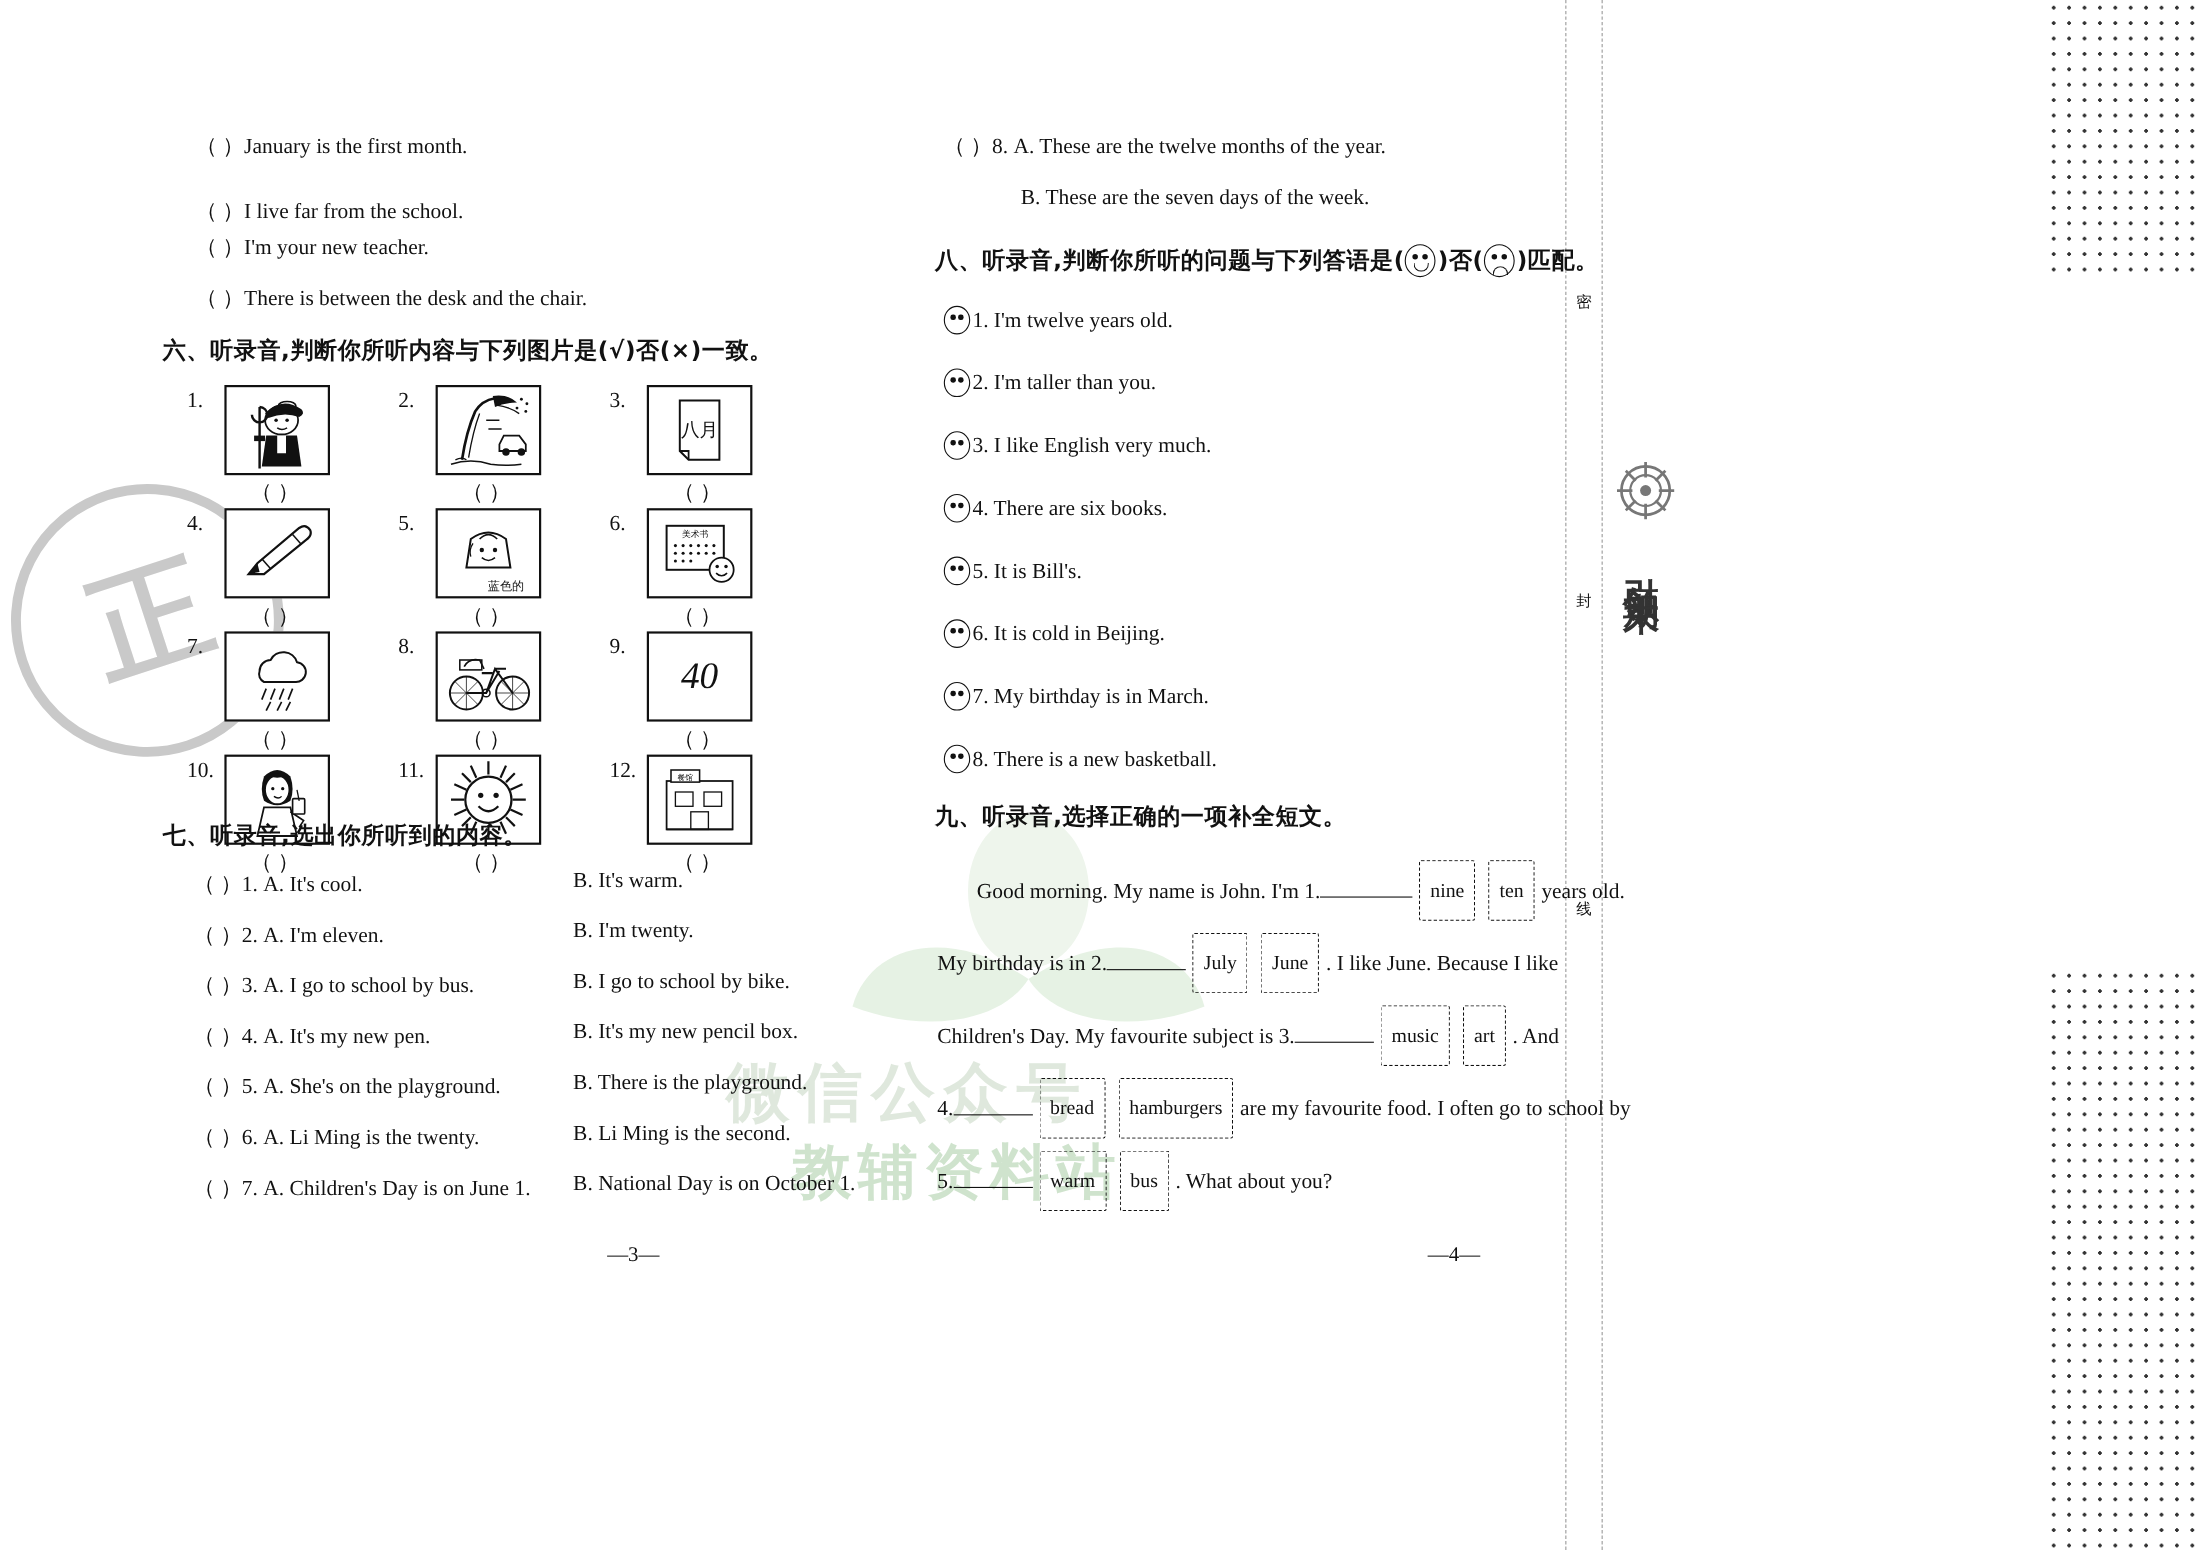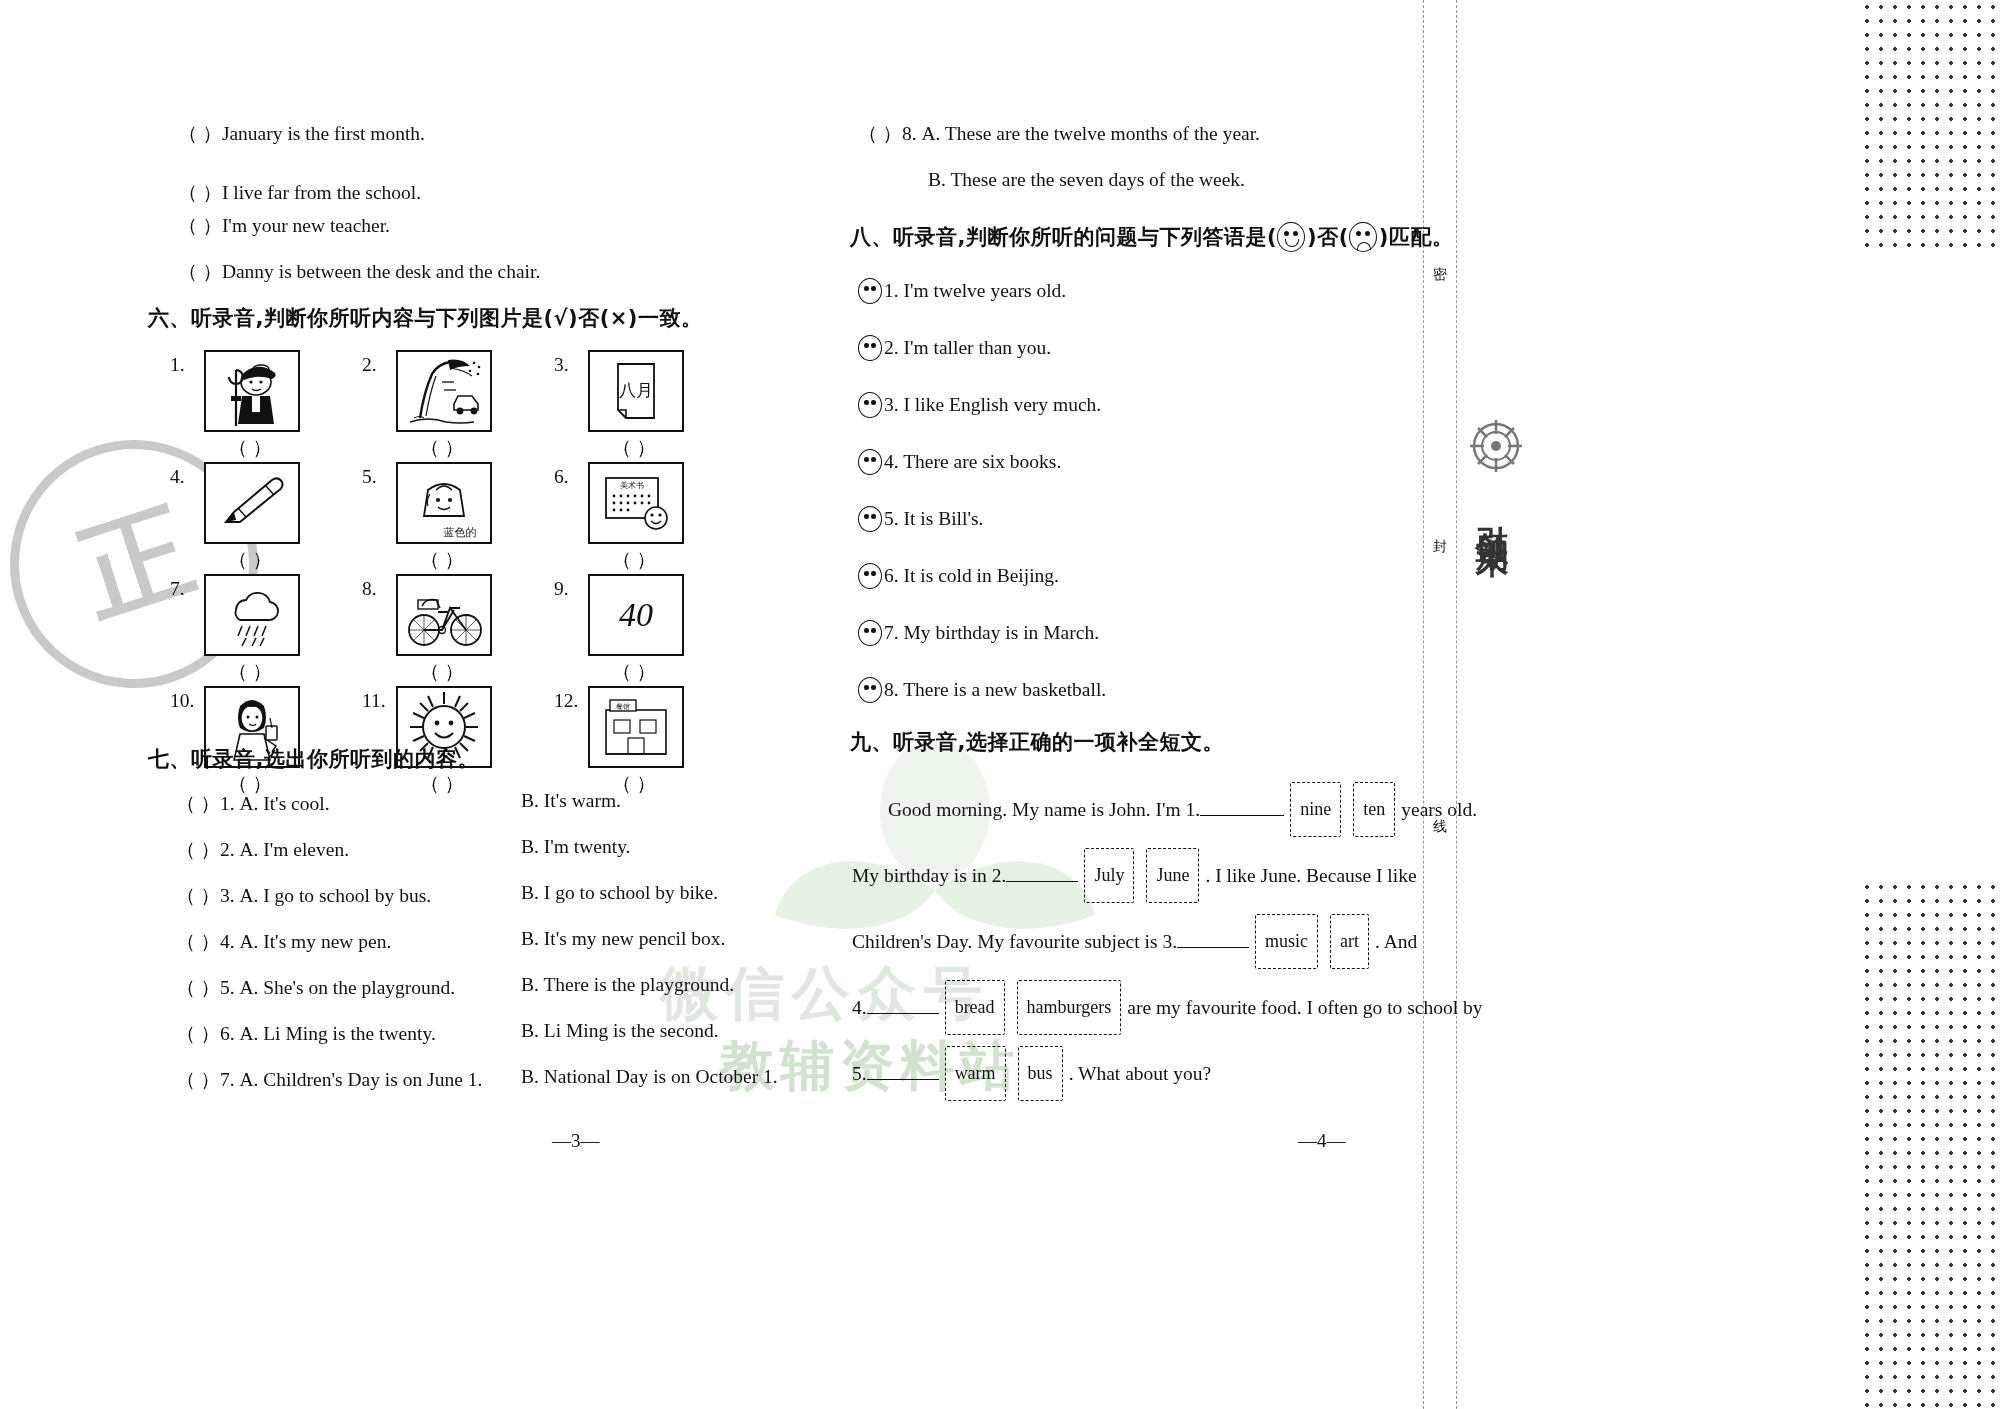--- a/index.html
+++ b/index.html
@@ -175,21 +175,21 @@
   </svg>
 
   <div class="wm-text1">微信公众号</div>
   <div class="wm-text2">教辅资料站</div>
 
   <div class="col col-left">
 
     <div class="line paren" style="left:178px;top:124px;">（      ）January is the first month.</div>
     <div class="line paren" style="left:178px;top:170px;margin-top:13px;">（      ）I live far from the school.</div>
     <div class="line paren" style="left:178px;top:216px;">（      ）I'm your new teacher.</div>
-    <div class="line paren" style="left:178px;top:262px;">（      ）Danny is between the desk and the chair.</div>
+    <div class="line paren" style="left:178px;top:262px;">（      ）There is between the desk and the chair.</div>
 
     <div class="heading" style="left:148px;top:304px;">六、听录音,判断你所听内容与下列图片是(√)否(×)一致。</div>
 
     <div class="pic-cell" style="left:170px;top:350px;">
       <div class="pic-num">1.</div>
       <div class="pic-box">
         <svg viewBox="0 0 92 78">
           <ellipse cx="50" cy="30" rx="15" ry="13" fill="#fff" stroke="#111" stroke-width="1.6"></ellipse>
           <path d="M35 24 Q50 8 68 20 Q72 24 66 27 Q52 22 38 28 Z" fill="#111"></path>
           <ellipse cx="55" cy="17" rx="8" ry="4" fill="none" stroke="#111" stroke-width="1.5"></ellipse>

